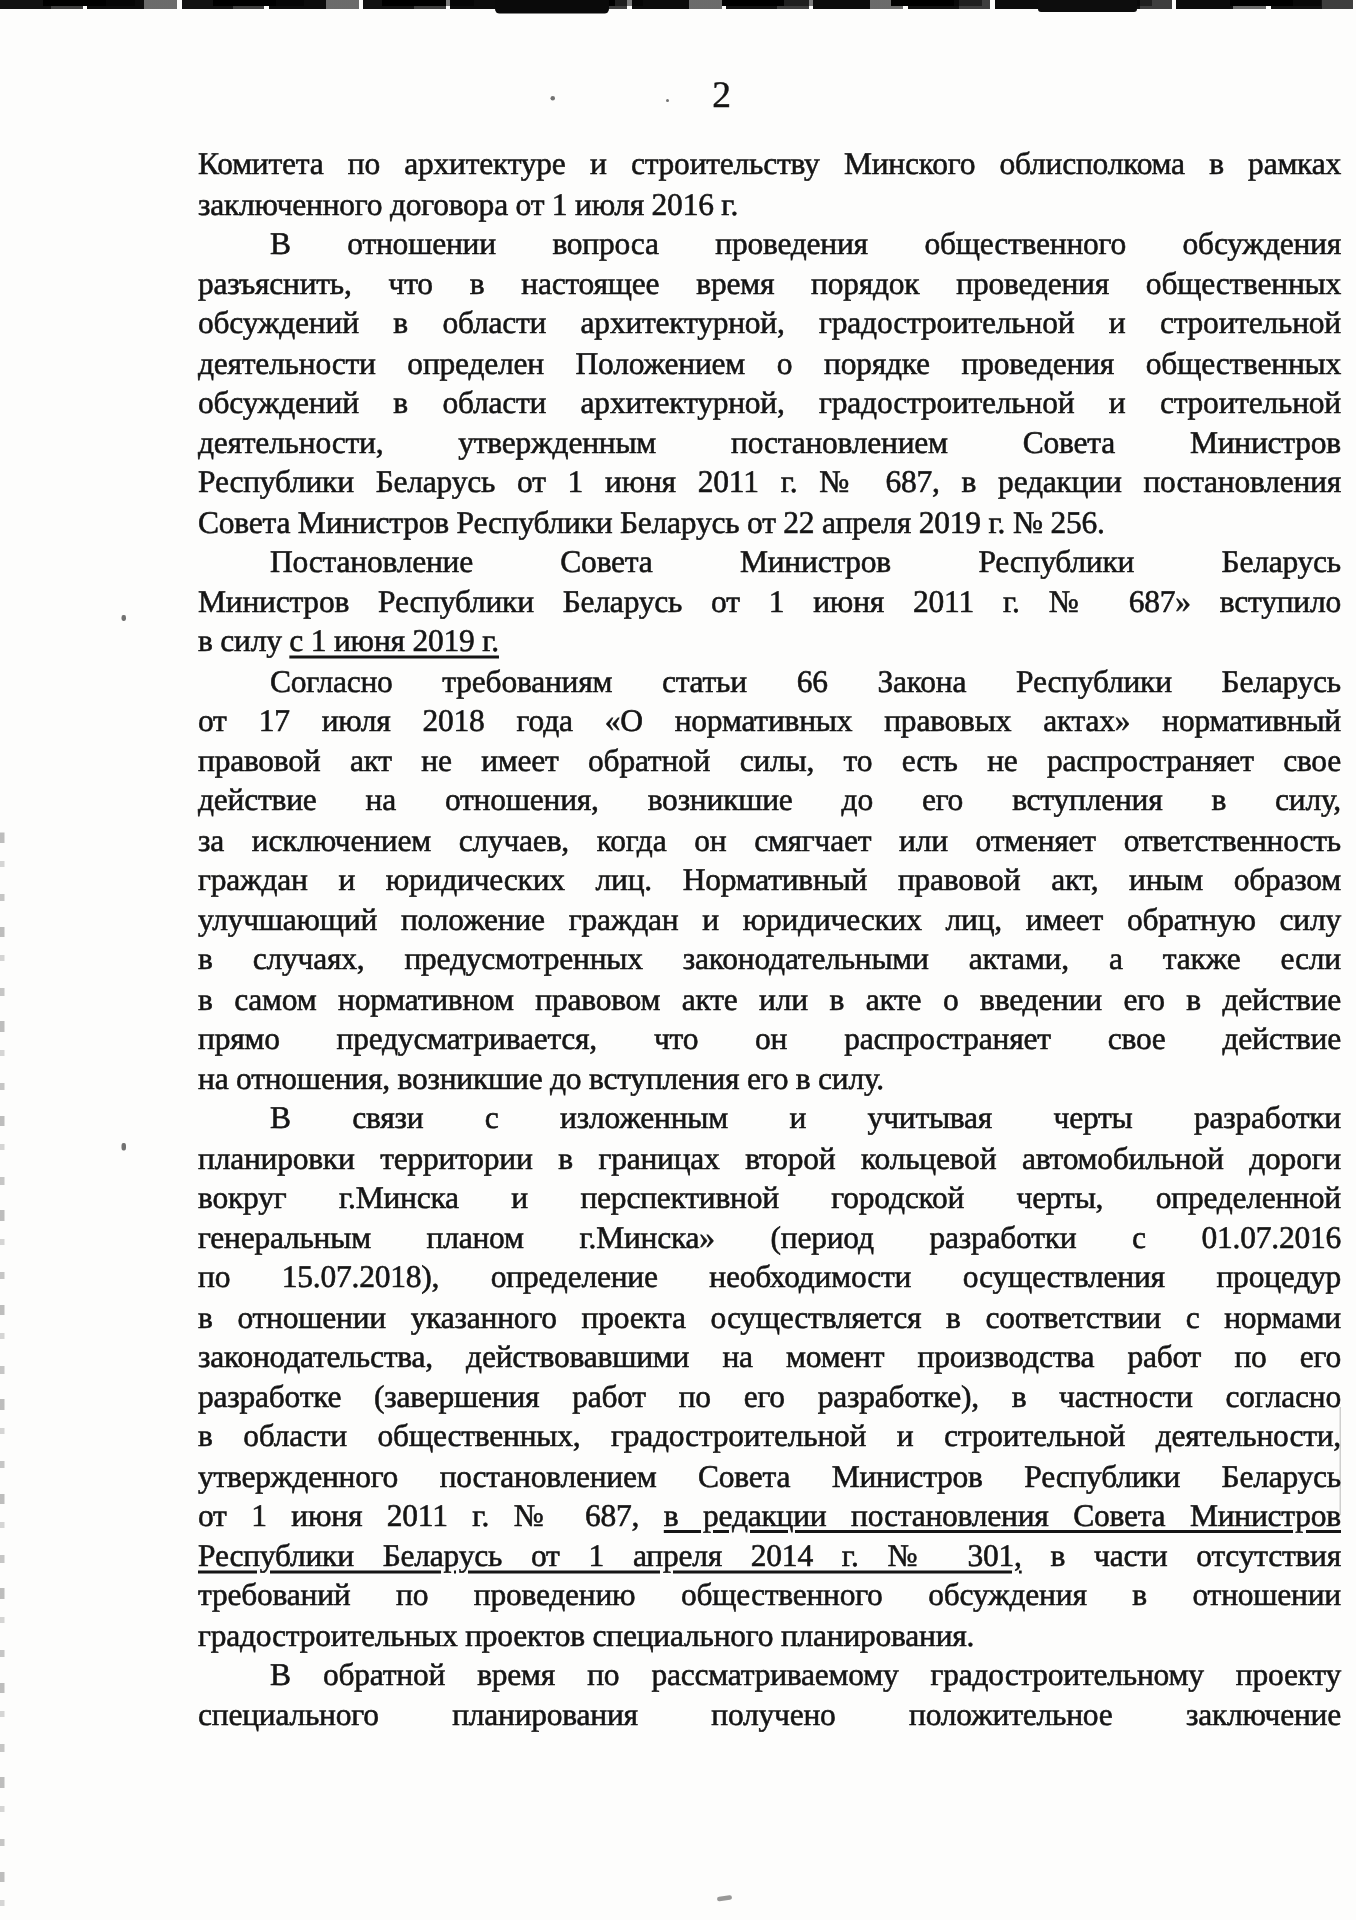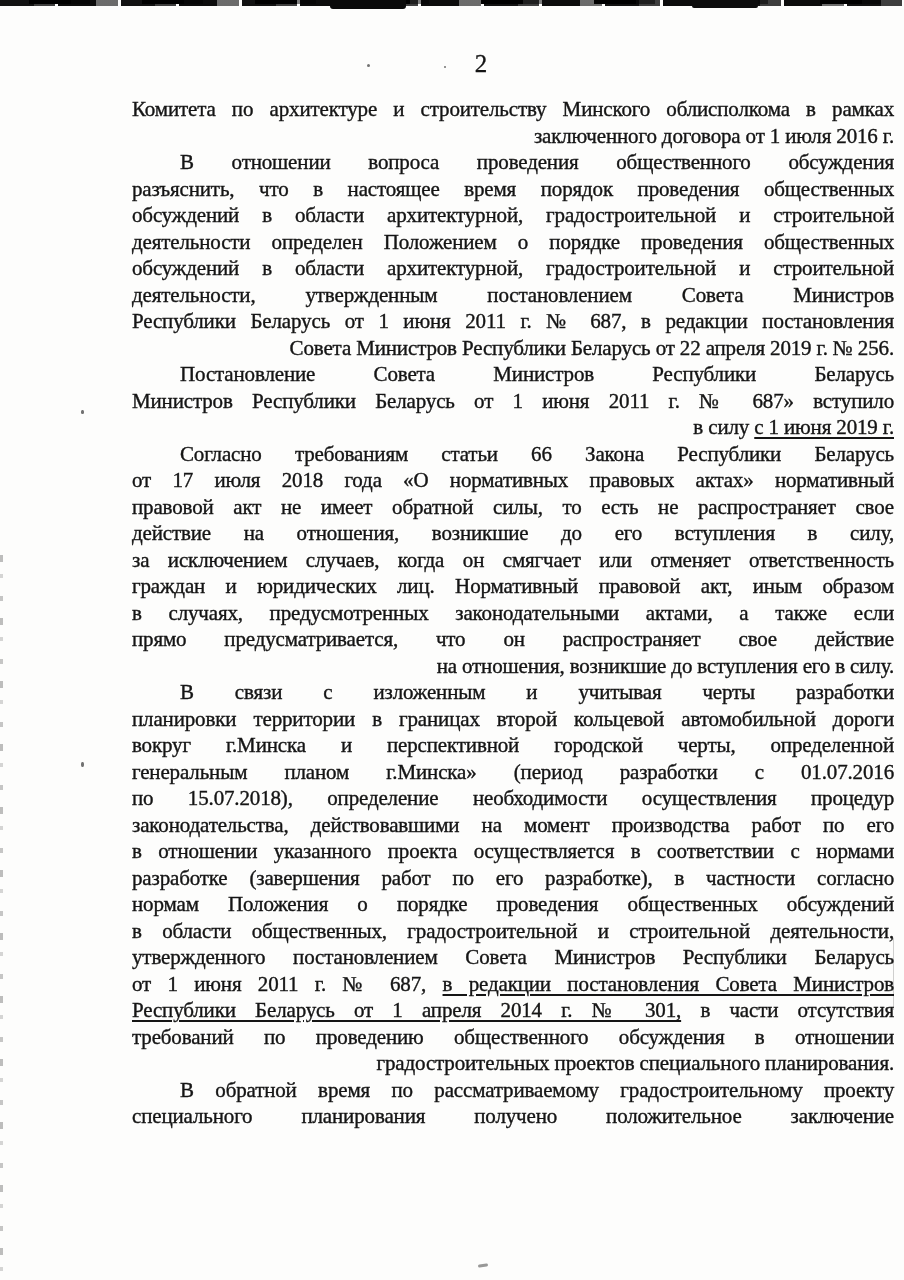--- a/index.html
+++ b/index.html
@@ -85,21 +85,21 @@
     position: absolute;
     left: 100px; top: 96px;
     width: 762px;
     font-size: 21px;
     line-height: 26.5px;
     letter-spacing: -0.15px;
     margin-left: 32px;
     -webkit-text-stroke: 0.38px currentColor;
   }
   .paragraph { margin: 0; }
-  .line { text-align: right; }
+  .line { text-align: left; }
   .line.just { text-align: justify; text-align-last: justify; }
   .line.indent { text-indent: 48px; }
   .underline {
     text-decoration: underline;
     text-decoration-thickness: 2px;
     text-underline-offset: 3px;
   }
 </style>
 </head>
 <body>
@@ -139,34 +139,35 @@
         <div class="line just"><span>Министров Республики Беларусь от 1 июня 2011 г. № 687» вступило</span></div>
         <div class="line"><span>в силу </span><span class="underline">с 1 июня 2019 г.</span></div>
       </div>
       <div class="paragraph">
         <div class="line just indent"><span>Согласно требованиям статьи 66 Закона Республики Беларусь</span></div>
         <div class="line just"><span>от 17 июля 2018 года «О нормативных правовых актах» нормативный</span></div>
         <div class="line just"><span>правовой акт не имеет обратной силы, то есть не распространяет свое</span></div>
         <div class="line just"><span>действие на отношения, возникшие до его вступления в силу,</span></div>
         <div class="line just"><span>за исключением случаев, когда он смягчает или отменяет ответственность</span></div>
         <div class="line just"><span>граждан и юридических лиц. Нормативный правовой акт, иным образом</span></div>
+        <div class="line just"><span>улучшающий положение граждан и юридических лиц, имеет обратную силу</span></div>
         <div class="line just"><span>в случаях, предусмотренных законодательными актами, а также если</span></div>
+        <div class="line just"><span>в самом нормативном правовом акте или в акте о введении его в действие</span></div>
         <div class="line just"><span>прямо предусматривается, что он распространяет свое действие</span></div>
         <div class="line"><span>на отношения, возникшие до вступления его в силу.</span></div>
       </div>
       <div class="paragraph">
         <div class="line just indent"><span>В связи с изложенным и учитывая черты разработки</span></div>
         <div class="line just"><span>планировки территории в границах второй кольцевой автомобильной дороги</span></div>
         <div class="line just"><span>вокруг г.Минска и перспективной городской черты, определенной</span></div>
         <div class="line just"><span>генеральным планом г.Минска» (период разработки с 01.07.2016</span></div>
         <div class="line just"><span>по 15.07.2018), определение необходимости осуществления процедур</span></div>
+        <div class="line just"><span>в отношении указанного проекта осуществляется в соответствии с нормами</span></div>
         <div class="line just"><span>законодательства, действовавшими на момент производства работ по его</span></div>
-        <div class="line just"><span>в отношении указанного проекта осуществляется в соответствии с нормами</span></div>
         <div class="line just"><span>разработке (завершения работ по его разработке), в частности согласно</span></div>
-        <div class="line just"><span>нормам Положения о порядке проведения общественных обсуждений</span></div>
         <div class="line just"><span>в области общественных, градостроительной и строительной деятельности,</span></div>
         <div class="line just"><span>утвержденного постановлением Совета Министров Республики Беларусь</span></div>
         <div class="line just"><span>от 1 июня 2011 г. № 687, </span><span class="underline">в редакции постановления Совета Министров</span></div>
         <div class="line just"><span class="underline">Республики Беларусь от 1 апреля 2014 г. № 301,</span><span> в части отсутствия</span></div>
         <div class="line just"><span>требований по проведению общественного обсуждения в отношении</span></div>
         <div class="line"><span>градостроительных проектов специального планирования.</span></div>
       </div>
       <div class="paragraph">
         <div class="line just indent"><span>В обратной время по рассматриваемому градостроительному проекту</span></div>
         <div class="line just"><span>специального планирования получено положительное заключение</span></div>

